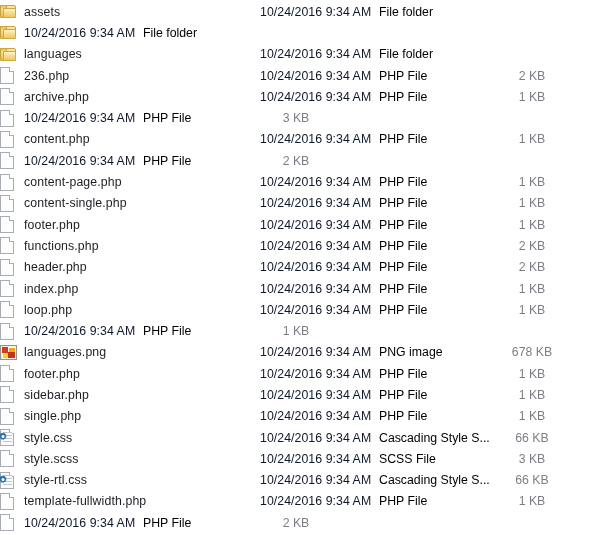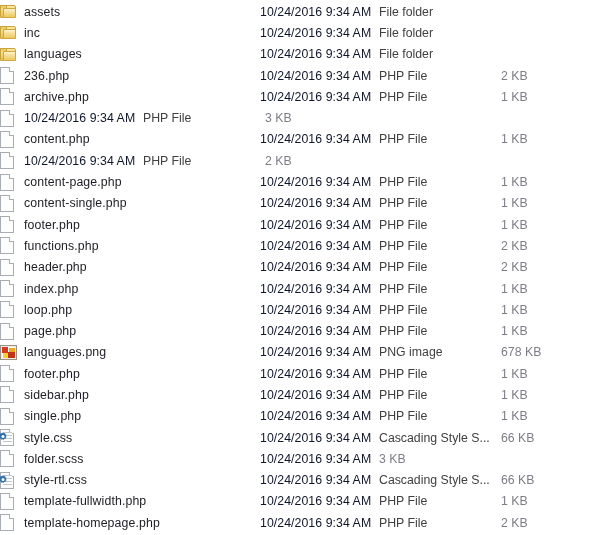--- a/index.html
+++ b/index.html
@@ -55,31 +55,31 @@
     width: 119px;
     font-size: 12.3px;
     color: #0f172a;
     letter-spacing: 0.005em;
   }
 
   .cell-type {
     flex: 0 0 auto;
     width: 122px;
     font-size: 12.3px;
-    color: #404040;
+    color: #000000;
     overflow: hidden;
     text-overflow: ellipsis;
   }
 
   .cell-size {
     flex: 0 0 auto;
     width: 62px;
     font-size: 12.3px;
     color: #7d7d86;
-    text-align: left;
+    text-align: center;
   }
 
   
   .icon {
     position: relative;
     display: block;
   }
 
   
   .icon-folder {
@@ -221,21 +221,20 @@
       <span class="cell-size"></span>
     </div>
     <div class="file-row">
       <span class="cell-icon">
         <span class="icon icon-folder">
           <span class="f-back"></span>
           <span class="f-tab"></span>
           <span class="f-front"></span>
         </span>
       </span>
-      <span class="cell-name">inc</span>
       <span class="cell-date">10/24/2016 9:34 AM</span>
       <span class="cell-type">File folder</span>
       <span class="cell-size"></span>
     </div>
     <div class="file-row">
       <span class="cell-icon">
         <span class="icon icon-folder">
           <span class="f-back"></span>
           <span class="f-tab"></span>
           <span class="f-front"></span>
@@ -388,21 +387,20 @@
       <span class="cell-type">PHP File</span>
       <span class="cell-size">1 KB</span>
     </div>
     <div class="file-row">
       <span class="cell-icon">
         <span class="icon icon-doc">
           <span class="d-page"></span>
           <span class="d-foldline"></span>
         </span>
       </span>
-      <span class="cell-name">page.php</span>
       <span class="cell-date">10/24/2016 9:34 AM</span>
       <span class="cell-type">PHP File</span>
       <span class="cell-size">1 KB</span>
     </div>
     <div class="file-row">
       <span class="cell-icon">
         <span class="icon icon-png">
           <span class="p-frame"></span>
           <span class="p-inner">
             <span class="p-b1"></span>
@@ -470,22 +468,23 @@
       <span class="cell-type">Cascading Style S...</span>
       <span class="cell-size">66 KB</span>
     </div>
     <div class="file-row">
       <span class="cell-icon">
         <span class="icon icon-doc">
           <span class="d-page"></span>
           <span class="d-foldline"></span>
         </span>
       </span>
-      <span class="cell-name">folder.scss</span>
-      <span class="cell-date">10/24/2016 9:34 AM</span>
+      <span class="cell-name">style.scss</span>
+      <span class="cell-date">10/24/2016 9:34 AM</span>
+      <span class="cell-type">SCSS File</span>
       <span class="cell-size">3 KB</span>
     </div>
     <div class="file-row">
       <span class="cell-icon">
         <span class="icon icon-doc icon-css">
           <span class="d-page"></span>
           <span class="d-foldline"></span>
           <span class="d-lines"></span>
           <svg class="g-gear" viewBox="0 0 20 20" xmlns="http://www.w3.org/2000/svg">
             <path fill="#2f6ea8" d="M10 0.5l1.5 2.2 2.6-0.7 0.3 2.7 2.6 0.8-1.3 2.4 1.7 2.1-2.4 1.3 0.3 2.7-2.7-0.3-1.4 2.3-2.1-1.7-2.4 1.3-0.8-2.6-2.7-0.3 0.7-2.6L0 8.6l2.2-1.5-0.7-2.6 2.7-0.3L5.5 1.6l2.4 1.3z"></path>
@@ -510,18 +509,17 @@
       <span class="cell-type">PHP File</span>
       <span class="cell-size">1 KB</span>
     </div>
     <div class="file-row">
       <span class="cell-icon">
         <span class="icon icon-doc">
           <span class="d-page"></span>
           <span class="d-foldline"></span>
         </span>
       </span>
-      <span class="cell-name">template-homepage.php</span>
       <span class="cell-date">10/24/2016 9:34 AM</span>
       <span class="cell-type">PHP File</span>
       <span class="cell-size">2 KB</span>
     </div>
   </div>
 
 </body></html>

